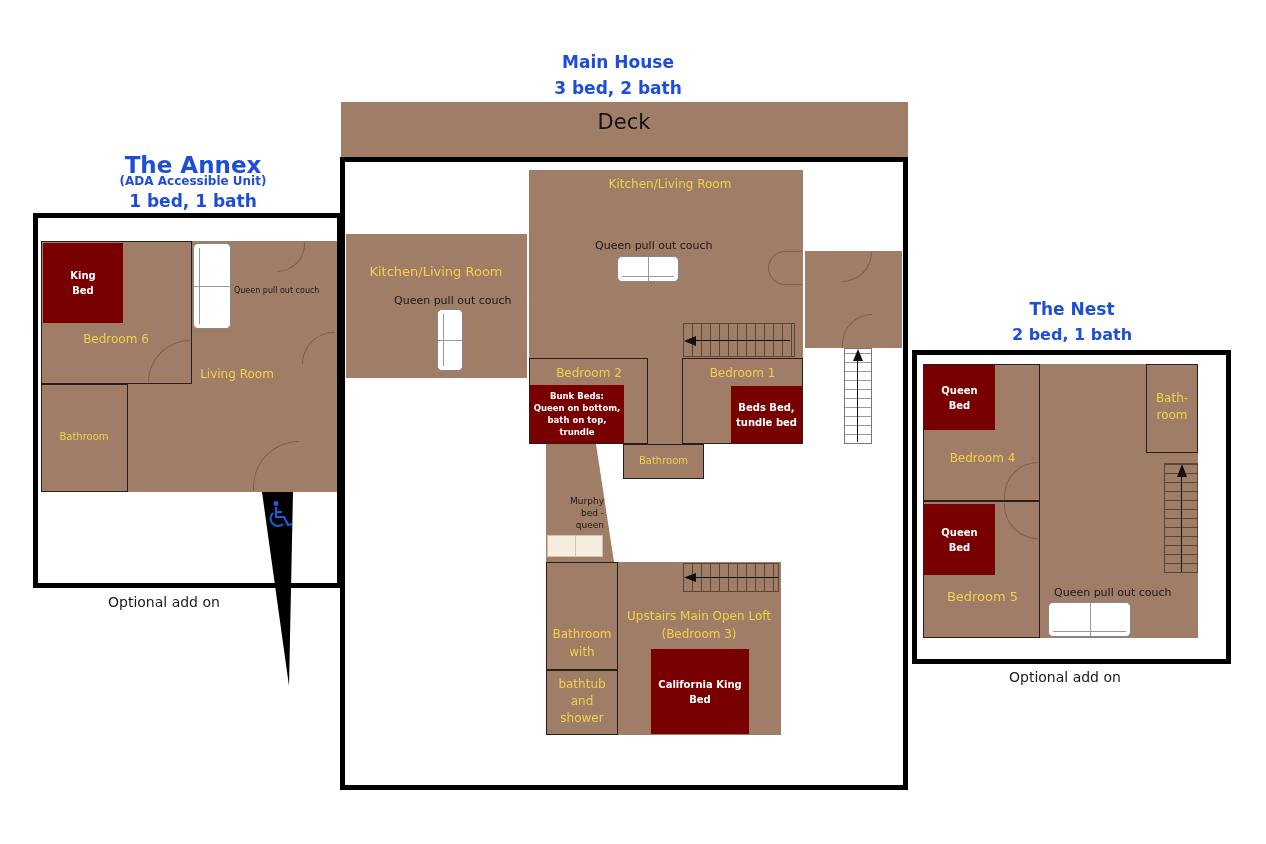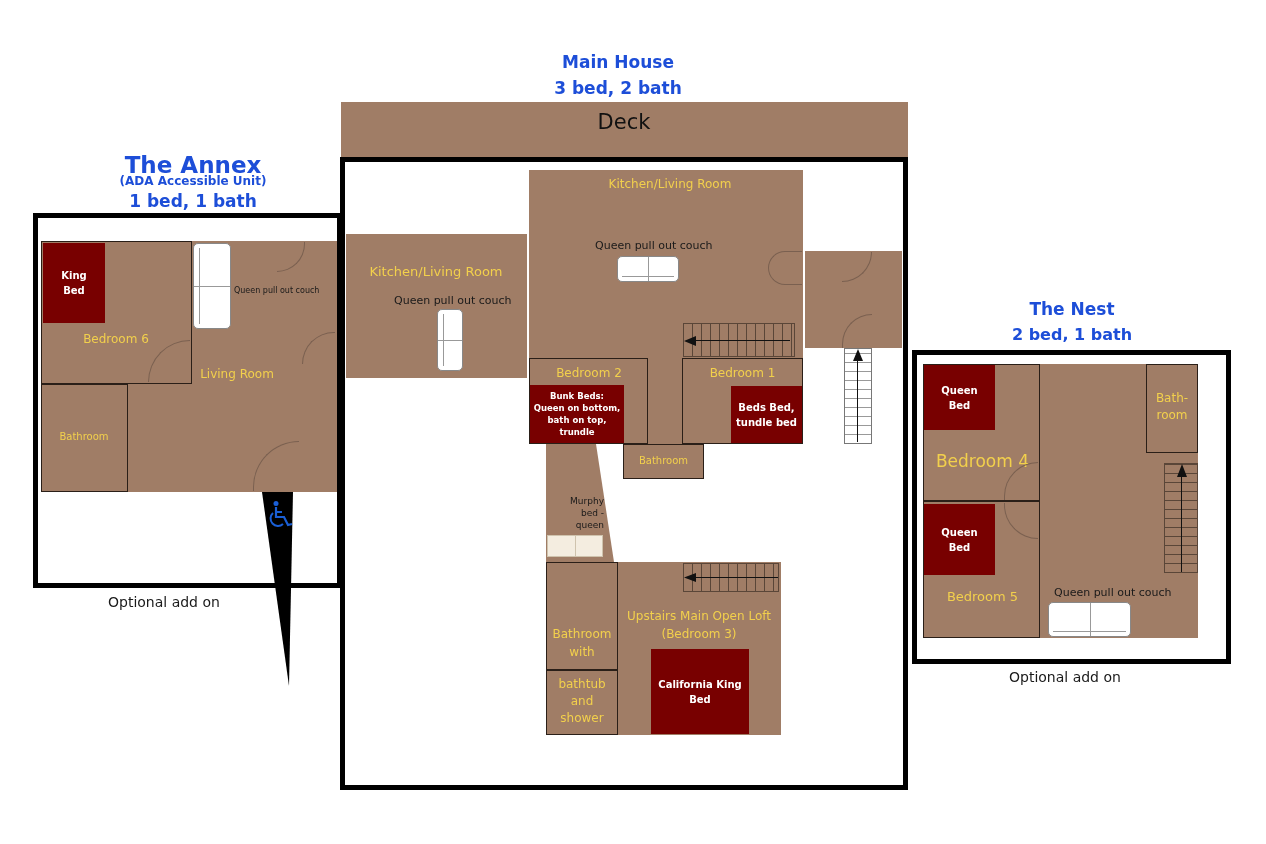--- a/index.html
+++ b/index.html
@@ -35,21 +35,21 @@
 <div class="title" style="left:93px;top:152px;width:200px;font-size:23px;">The Annex</div>
 <div class="title" style="left:93px;top:174px;width:200px;font-size:12px;">(ADA Accessible Unit)</div>
 <div class="title" style="left:93px;top:191px;width:200px;font-size:17px;">1 bed, 1 bath</div>
 
 <div class="frame" style="left:33px;top:213px;width:309px;height:375px;"></div>
 
 <div class="room" style="left:41px;top:241px;width:296px;height:251px;"></div>
 <div class="room walled" style="left:41px;top:241px;width:151px;height:143px;background:transparent;"></div>
 <div class="room walled" style="left:41px;top:384px;width:87px;height:108px;background:transparent;"></div>
 
-<div class="bed" style="left:43px;top:243px;width:62px;height:80px;">
+<div class="bed" style="left:43px;top:243px;width:80px;height:80px;">
   <div>
       <div>King</div>
       <div>Bed</div>
     </div>
 </div>
 <div class="lbl" style="left:76px;top:332px;width:80px;">Bedroom 6</div>
 <div class="lbl" style="left:192px;top:367px;width:90px;">Living Room</div>
 <div class="lbl" style="left:44px;top:431px;width:80px;font-size:10px;">Bathroom</div>
 
 <div class="couch v" style="left:193px;top:243px;width:38px;height:86px;"></div>
@@ -176,21 +176,21 @@
 <div class="room" style="left:923px;top:364px;width:275px;height:274px;"></div>
 <div class="room walled" style="left:923px;top:364px;width:117px;height:137px;background:transparent;"></div>
 <div class="room walled" style="left:923px;top:501px;width:117px;height:137px;background:transparent;"></div>
 
 <div class="bed" style="left:924px;top:365px;width:71px;height:65px;">
   <div>
       <div>Queen</div>
       <div>Bed</div>
     </div>
 </div>
-<div class="lbl" style="left:935px;top:451px;width:95px;font-size:17px;">Bedroom 4</div>
+<div class="lbl" style="left:935px;top:451px;width:95px;font-size:12px;">Bedroom 4</div>
 <div class="bed" style="left:924px;top:504px;width:71px;height:71px;">
   <div>
       <div>Queen</div>
       <div>Bed</div>
     </div>
 </div>
 <div class="lbl" style="left:935px;top:589px;width:95px;font-size:13px;">Bedroom 5</div>
 
 <div class="door" style="left:1004px;top:462px;width:34px;height:38px;border-radius:34px 0 0 0;border-right:none;border-bottom:none;"></div>
 <div class="door" style="left:1004px;top:503px;width:34px;height:36px;border-radius:0 0 0 34px;border-right:none;border-top:none;"></div>

